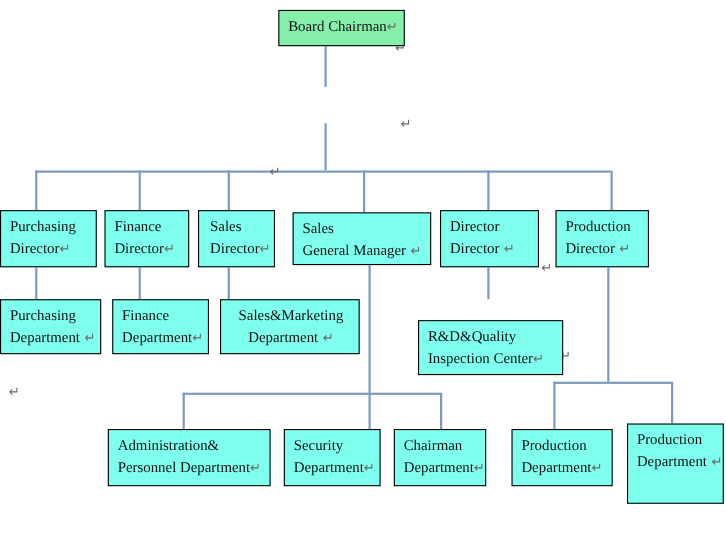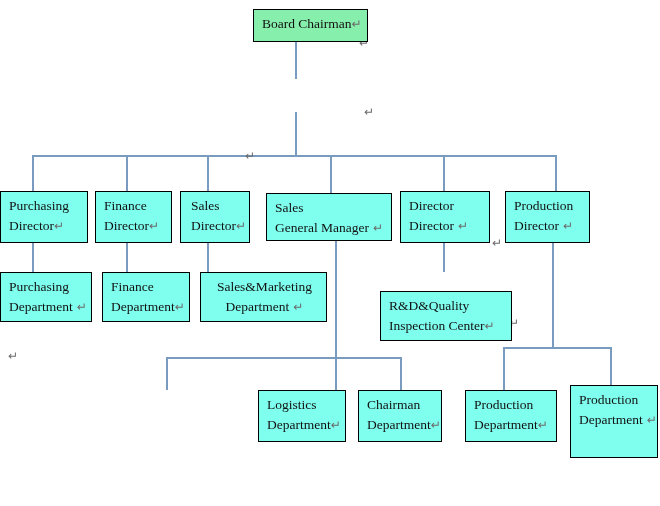--- a/index.html
+++ b/index.html
@@ -119,22 +119,26 @@
       <span class="ln">Department<span class="pilcrow">↵</span></span>
     </div>
     <div class="node" style="left: 200px; top: 272px; width: 127px; height: 50px; background: rgb(127, 255, 238); border-color: rgb(0, 0, 0); color: rgb(17, 17, 17); text-align: center;">
       <span class="ln">Sales&amp;Marketing</span>
       <span class="ln">Department<span class="pilcrow sp">↵</span></span>
     </div>
     <div class="node" style="left: 380px; top: 272px; width: 132px; height: 50px; background: rgb(127, 255, 238); border-color: rgb(0, 0, 0); color: rgb(17, 17, 17); margin-top: 19px;">
       <span class="ln">R&amp;D&amp;Quality</span>
       <span class="ln">Inspection Center<span class="pilcrow">↵</span></span>
     </div>
+    <div class="node" style="left: 98px; top: 390px; width: 148px; height: 52px; background: rgb(127, 255, 238); border-color: rgb(0, 0, 0); color: rgb(17, 17, 17);">
+      <span class="ln">Administration&amp;</span>
+      <span class="ln">Personnel Department<span class="pilcrow">↵</span></span>
+    </div>
     <div class="node" style="left: 258px; top: 390px; width: 88px; height: 52px; background: rgb(127, 255, 238); border-color: rgb(0, 0, 0); color: rgb(17, 17, 17);">
-      <span class="ln">Logistics</span>
+      <span class="ln">Security</span>
       <span class="ln">Department<span class="pilcrow">↵</span></span>
     </div>
     <div class="node" style="left: 358px; top: 390px; width: 84px; height: 52px; background: rgb(127, 255, 238); border-color: rgb(0, 0, 0); color: rgb(17, 17, 17);">
       <span class="ln">Chairman</span>
       <span class="ln">Department<span class="pilcrow">↵</span></span>
     </div>
     <div class="node" style="left: 465px; top: 390px; width: 92px; height: 52px; background: rgb(127, 255, 238); border-color: rgb(0, 0, 0); color: rgb(17, 17, 17);">
       <span class="ln">Production</span>
       <span class="ln">Department<span class="pilcrow">↵</span></span>
     </div>

